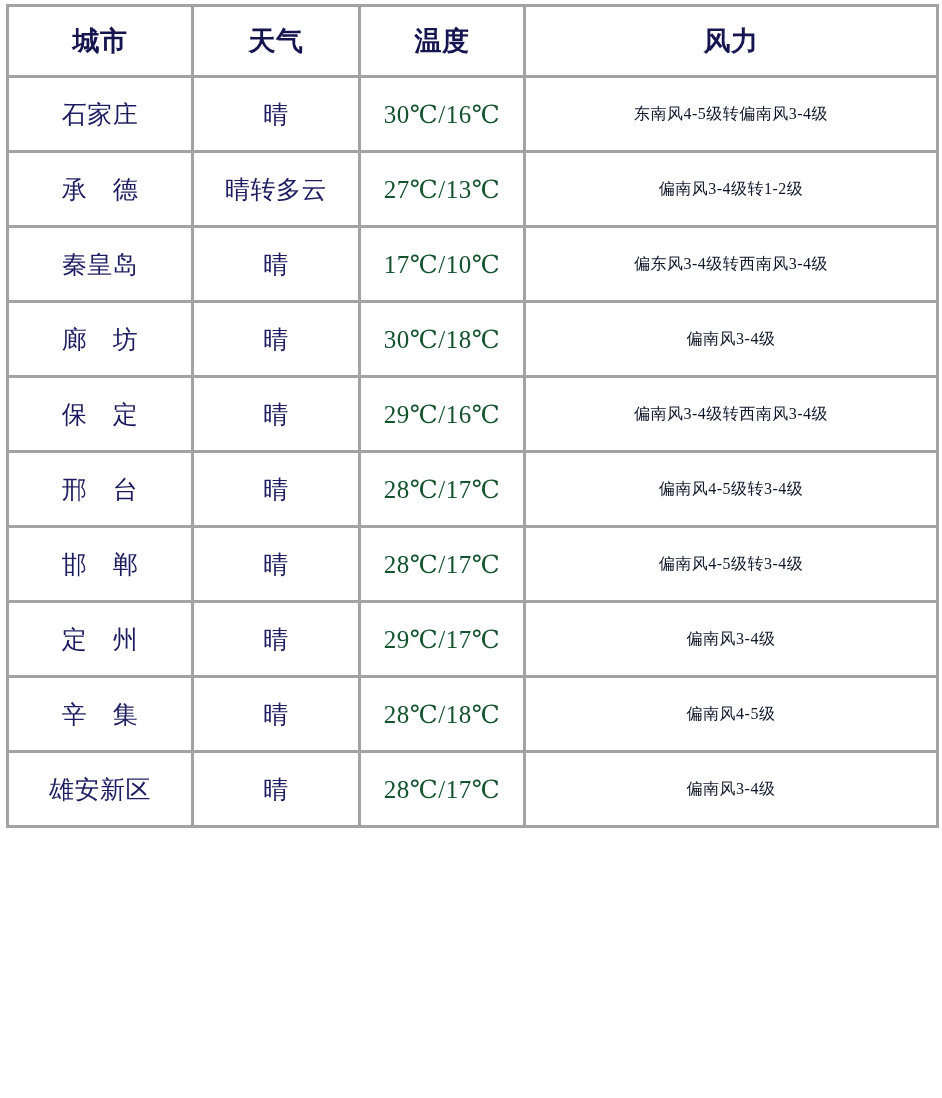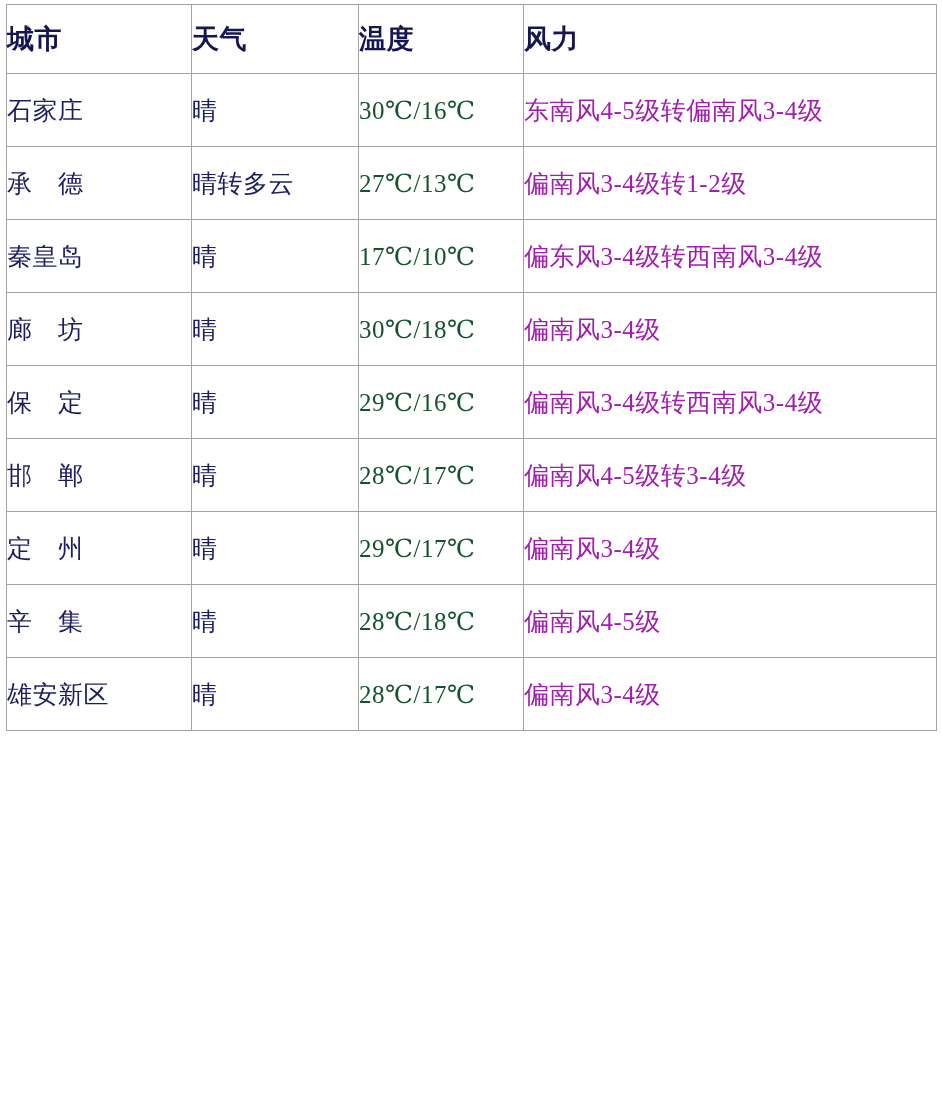--- a/index.html
+++ b/index.html
@@ -25,22 +25,22 @@
     width: 930px;
     margin: 0;
   }
   table.weather col.c-city  { width: 185px; }
   table.weather col.c-sky   { width: 167px; }
   table.weather col.c-temp  { width: 165px; }
   table.weather col.c-wind  { width: 413px; }
 
   table.weather th,
   table.weather td {
-    border: 1px solid #a3a3a3;
-    text-align: left;
+    border: 3px solid #a3a3a3;
+    text-align: center;
     vertical-align: middle;
     padding: 0;
     height: 72px;
     font-weight: normal;
     color: #1a1a5e;
     font-size: 25px;
     letter-spacing: 0.5px;
   }
   table.weather thead th {
     height: 68px;
@@ -55,22 +55,22 @@
   }
   table.weather tbody td.sky {
     font-size: 25px;
     color: #1c1c60;
   }
   table.weather tbody td.temp {
     color: #14532d;
     font-size: 25px;
   }
   table.weather tbody td.wind {
-    font-size: 25px;
-    color: #a21caf;
+    font-size: 16px;
+    color: #0f172a;
   }
 </style>
 </head>
 <body>
 
 <div class="sheet">
   <table class="weather">
     <colgroup>
       <col class="c-city">
       <col class="c-sky">
@@ -110,20 +110,26 @@
         <td class="temp">30℃/18℃</td>
         <td class="wind">偏南风3-4级</td>
       </tr>
       <tr>
         <td class="city">保　定</td>
         <td class="sky">晴</td>
         <td class="temp">29℃/16℃</td>
         <td class="wind">偏南风3-4级转西南风3-4级</td>
       </tr>
       <tr>
+        <td class="city">邢　台</td>
+        <td class="sky">晴</td>
+        <td class="temp">28℃/17℃</td>
+        <td class="wind">偏南风4-5级转3-4级</td>
+      </tr>
+      <tr>
         <td class="city">邯　郸</td>
         <td class="sky">晴</td>
         <td class="temp">28℃/17℃</td>
         <td class="wind">偏南风4-5级转3-4级</td>
       </tr>
       <tr>
         <td class="city">定　州</td>
         <td class="sky">晴</td>
         <td class="temp">29℃/17℃</td>
         <td class="wind">偏南风3-4级</td>

